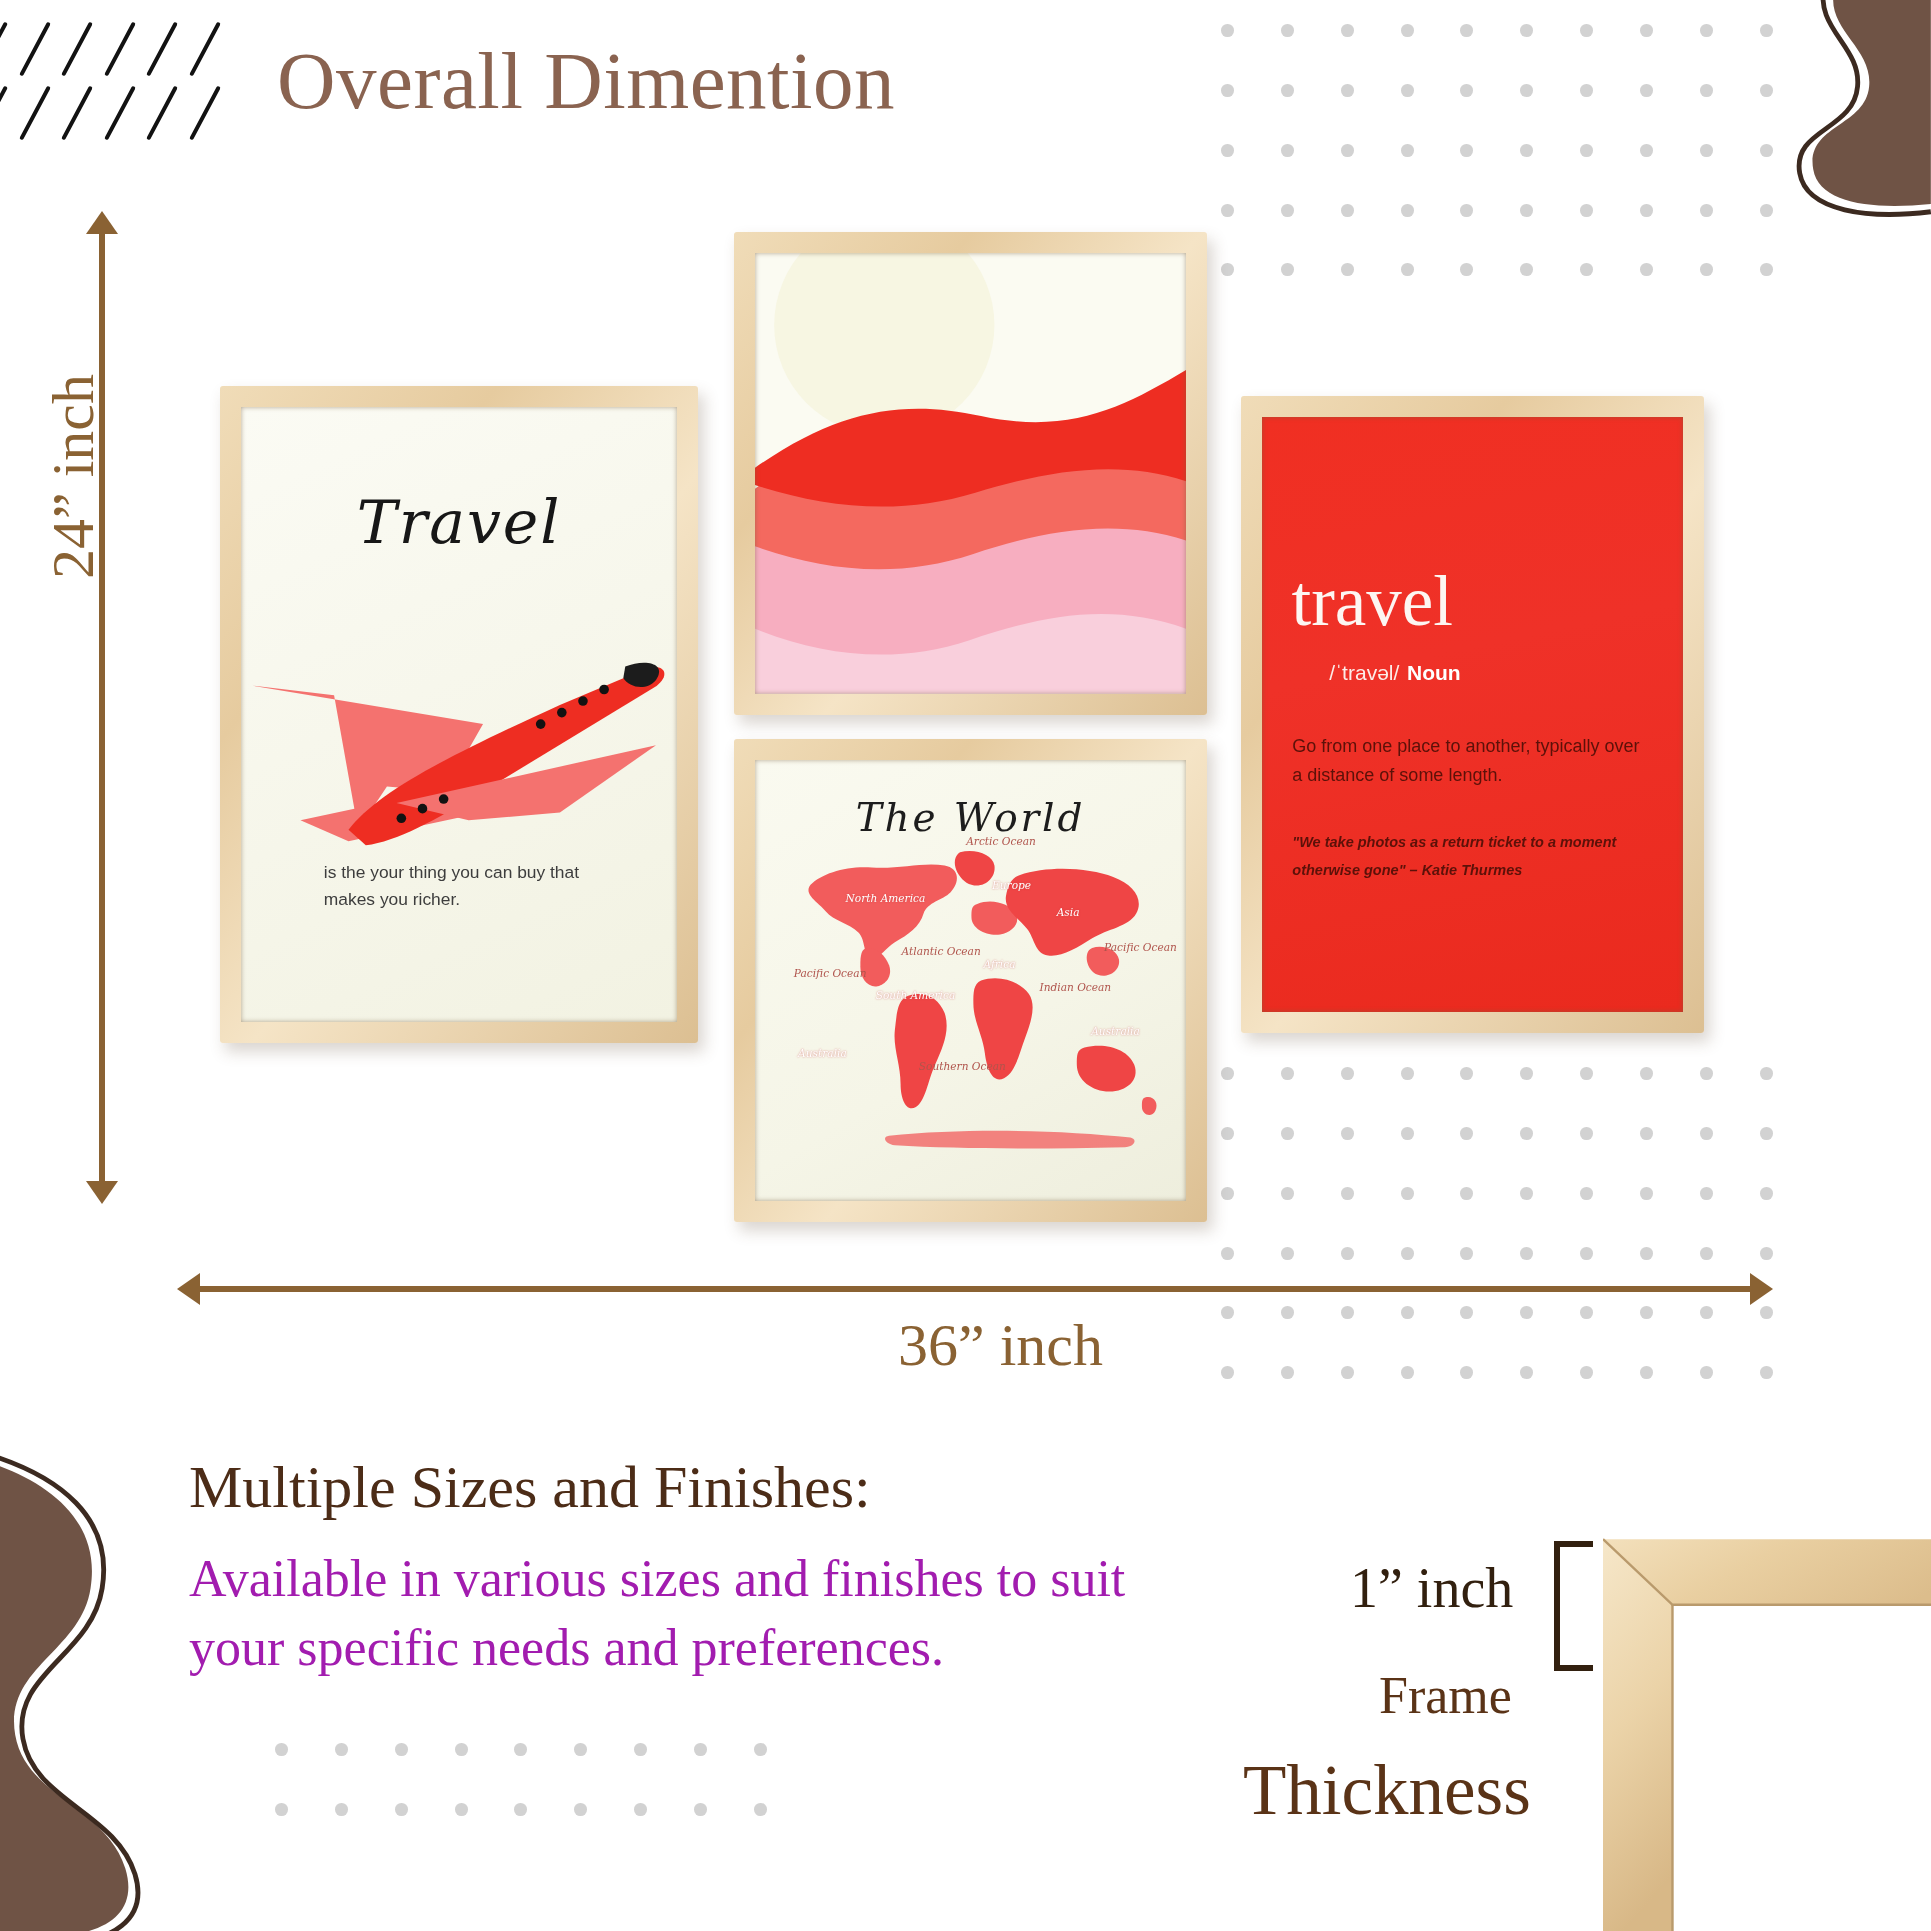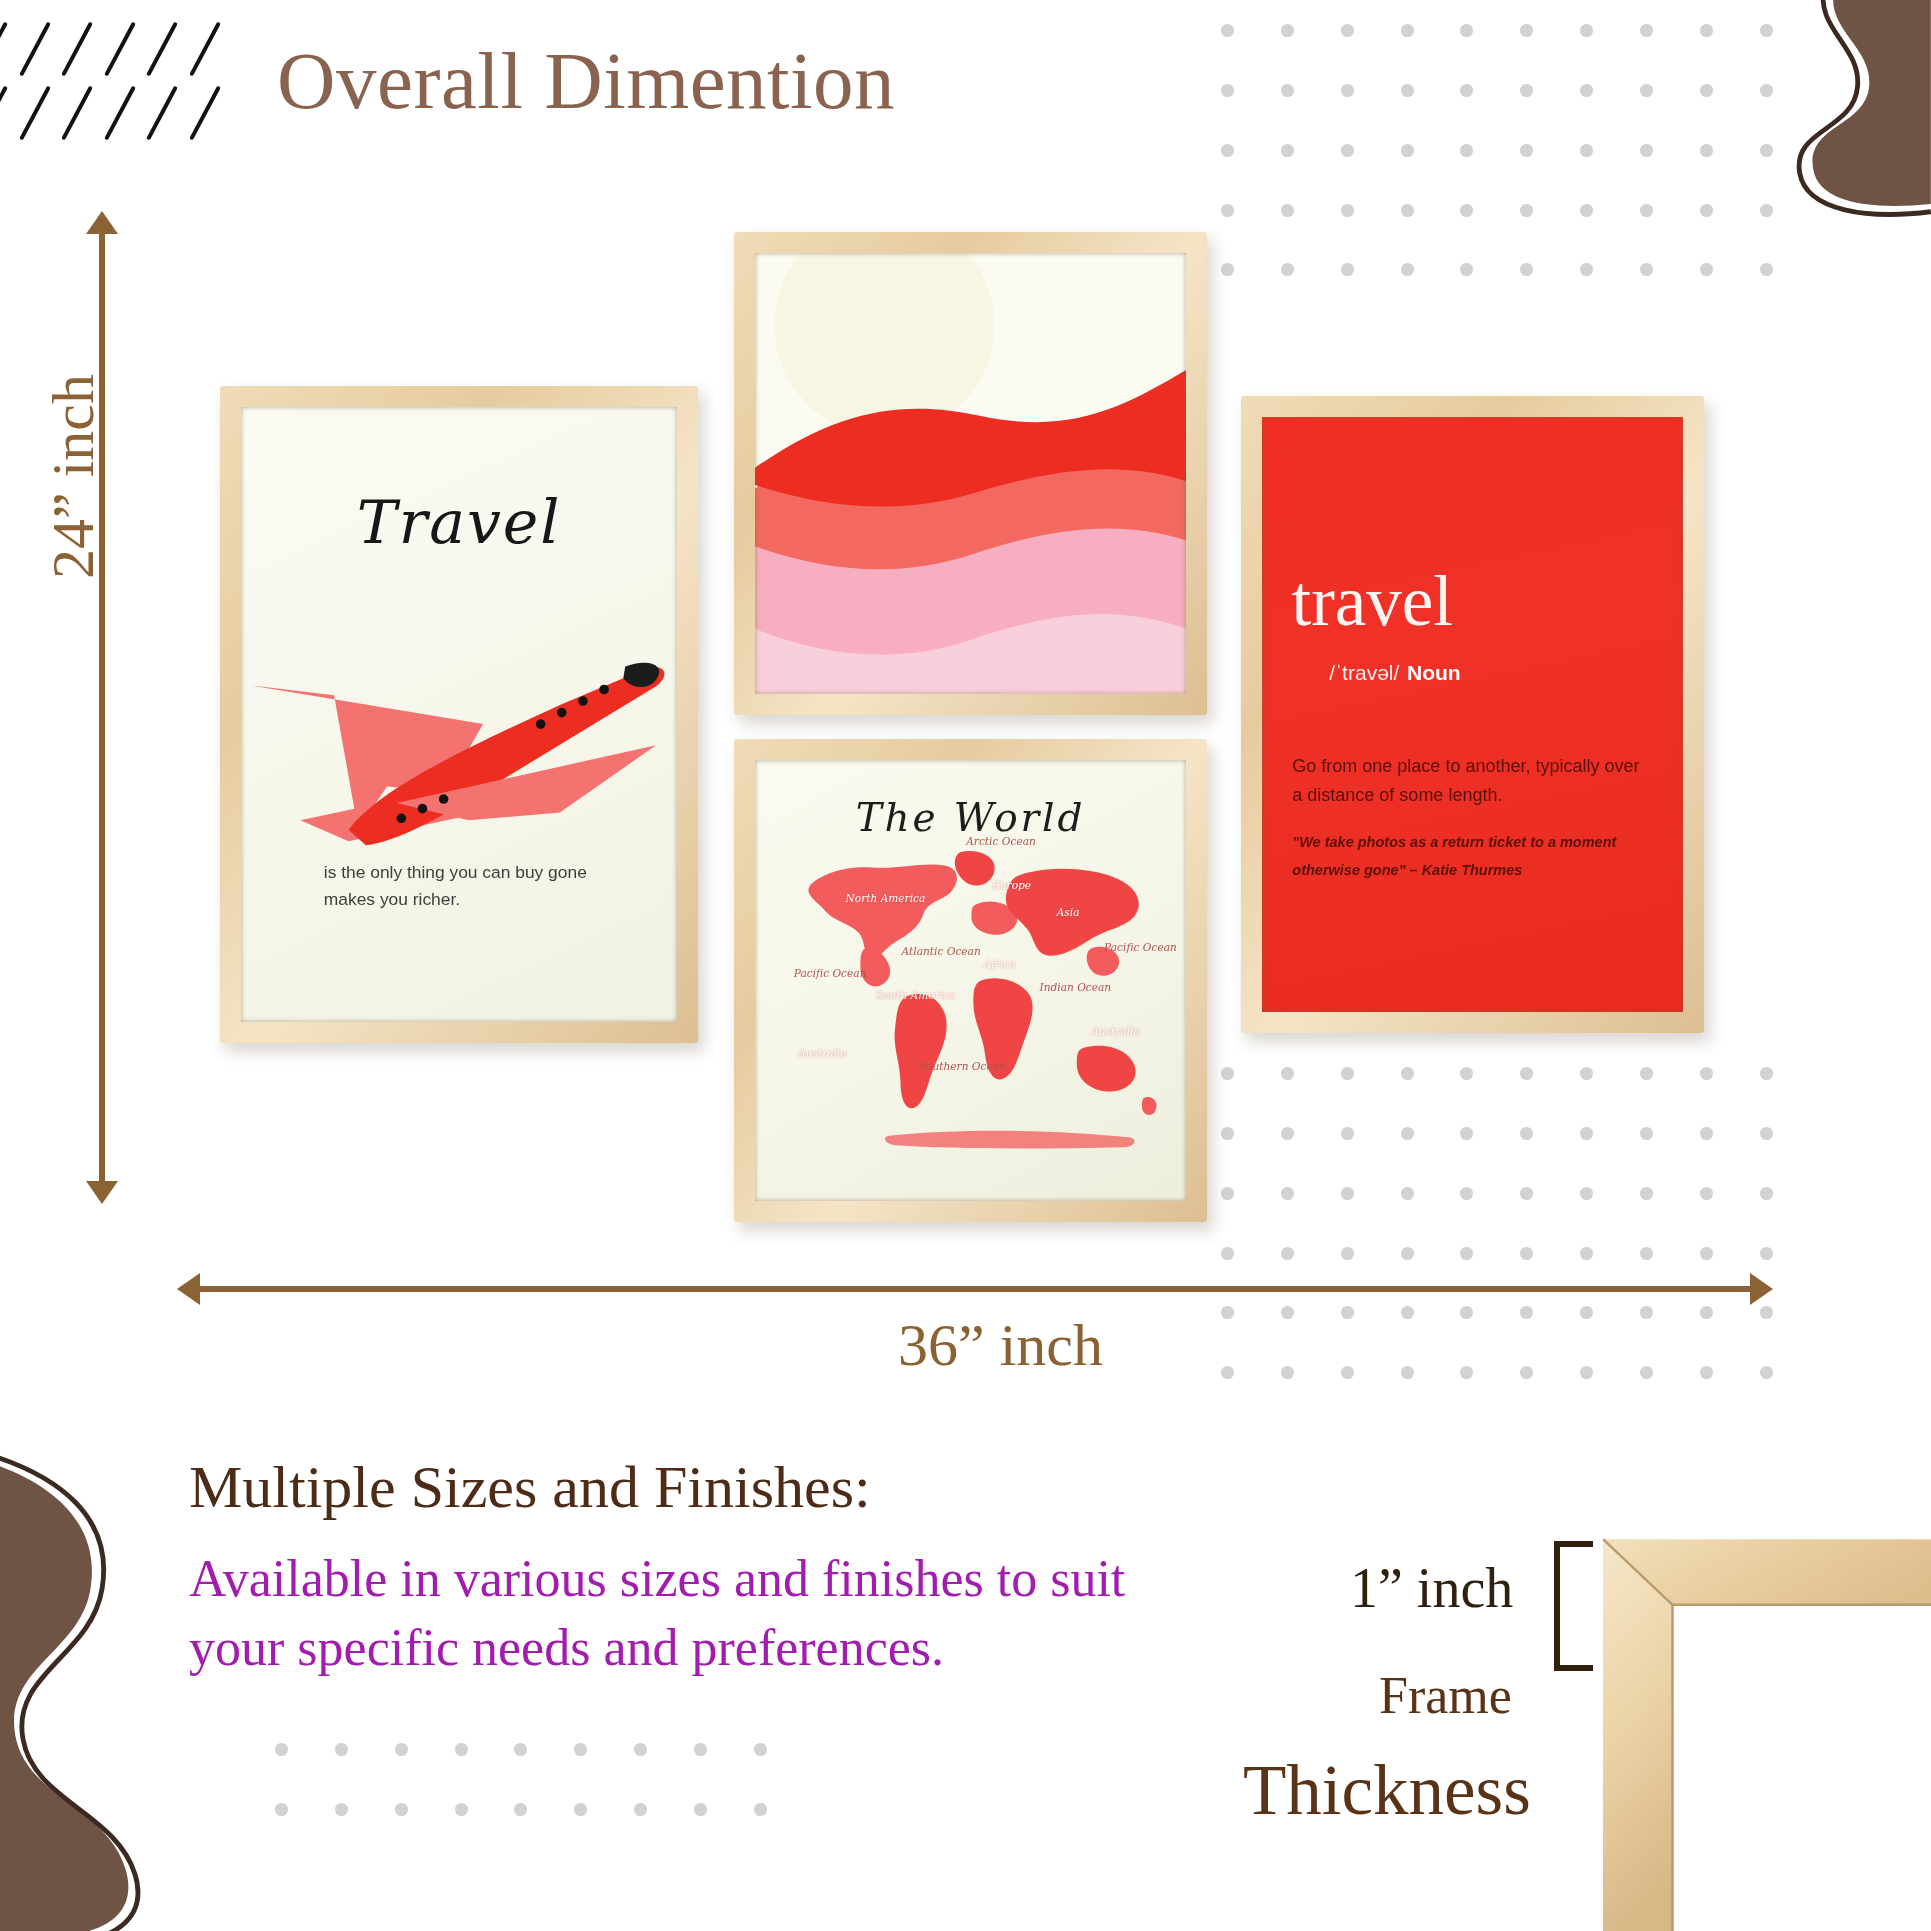--- a/index.html
+++ b/index.html
@@ -77,21 +77,21 @@
   .maplabel.ocean{color:#b0544c;text-shadow:none;}
 
   
   .art4{background:linear-gradient(168deg,#f02f22 0%,#ef3128 40%,#ea2a1e 100%);}
   .a4-word{position:absolute;left:7%;top:25%;font-family:"Liberation Serif",serif;
     font-size:71px;color:#fdf6f2;line-height:1;}
   .a4-ipa{position:absolute;left:7.2%;top:41%;font-family:"Liberation Sans",sans-serif;
     font-size:21px;color:#fdece8;margin-left:37px;}
   .a4-ipa b{color:#ffffff;font-weight:bold;margin-left:7.7px;}
   .a4-def{position:absolute;left:7.2%;top:53%;width:84%;
-    font-family:"Liberation Sans",sans-serif;font-size:18px;line-height:1.6;color:#5c1109;margin-top:20px;}
+    font-family:"Liberation Sans",sans-serif;font-size:18px;line-height:1.6;color:#5c1109;}
   .a4-quote{position:absolute;left:7.2%;top:69%;width:82%;
     font-family:"Liberation Sans",sans-serif;font-style:italic;font-weight:bold;
     font-size:14.5px;line-height:1.95;color:#5c1109;}
 
   
   .b-head{position:absolute;left:189px;top:1453px;font-size:60px;color:#4c2c17;white-space:nowrap;}
   .b-body{position:absolute;left:189px;top:1545px;width:1052px;font-size:52px;line-height:1.32;color:#a21caf;}
 
   
   .ft-inch{position:absolute;left:1350px;top:1556px;font-size:56px;color:#32200f;white-space:nowrap;}
@@ -307,21 +307,21 @@
           <circle cx="310" cy="330" r="5"></circle>
             <circle cx="332" cy="318" r="5"></circle>
           <circle cx="354" cy="306" r="5"></circle>
             <circle cx="376" cy="294" r="5"></circle>
           <circle cx="165" cy="428" r="5"></circle>
             <circle cx="187" cy="418" r="5"></circle>
           <circle cx="209" cy="408" r="5"></circle>
         </g>
       </svg>
       <div class="a1-cap">
-        <div>is the only thing you can buy gone</div>
+        <div>is the your thing you can buy that</div>
         <div>makes you richer.</div>
       </div>
     </div>
     <div class="mat"></div>
   </div>
 
   <div class="frame" style="left:734px;top:232px;width:473px;height:483px;">
     <div class="art art2">
       <svg viewBox="0 0 450 460" width="100%" height="100%" style="position:absolute;inset:0;">
         <rect width="450" height="460" fill="#fbfbf2"></rect>

